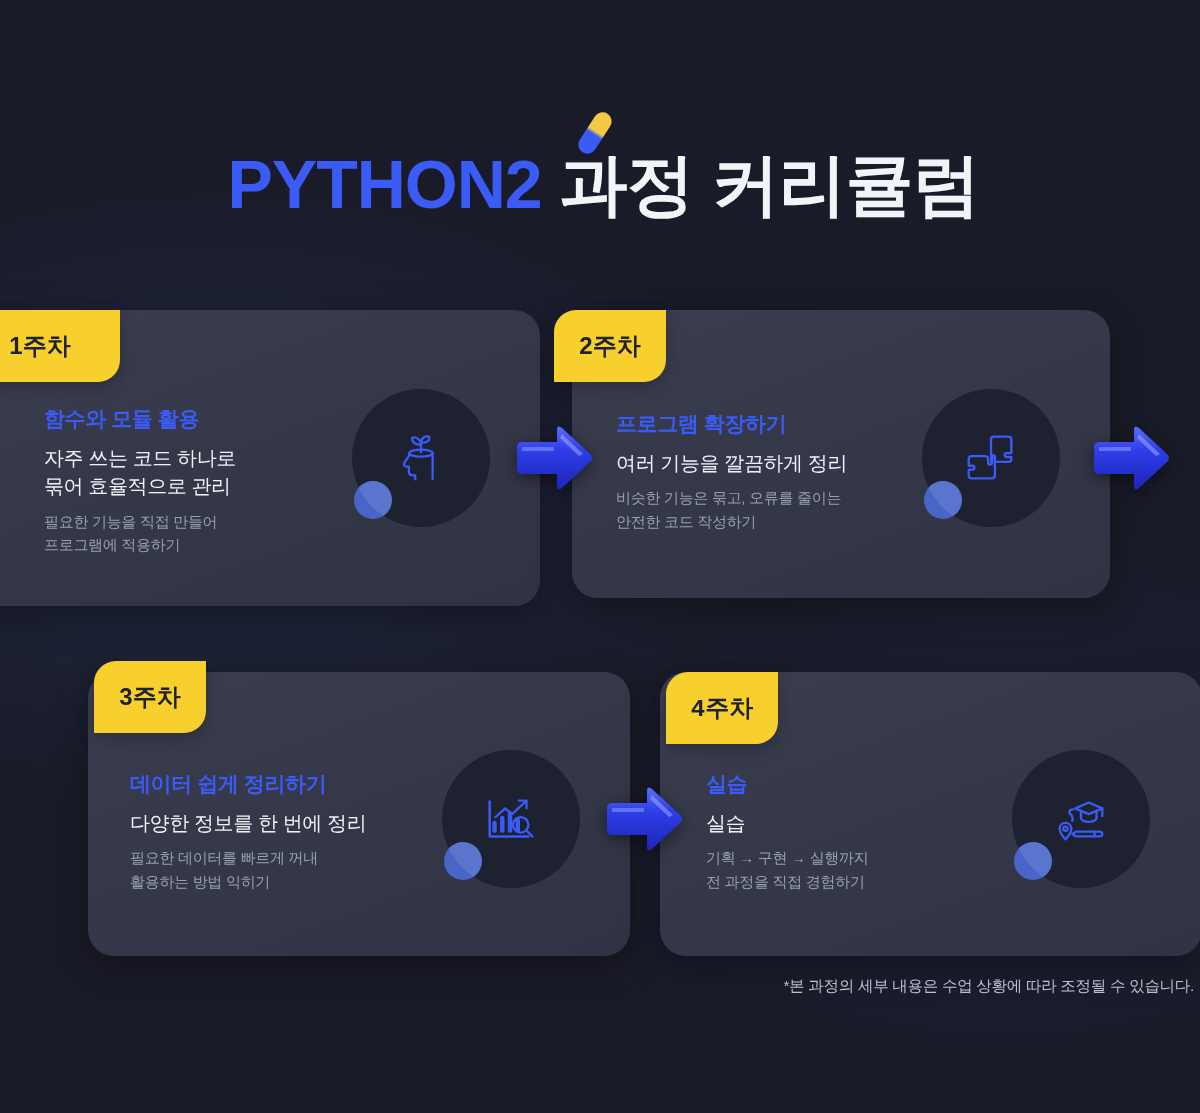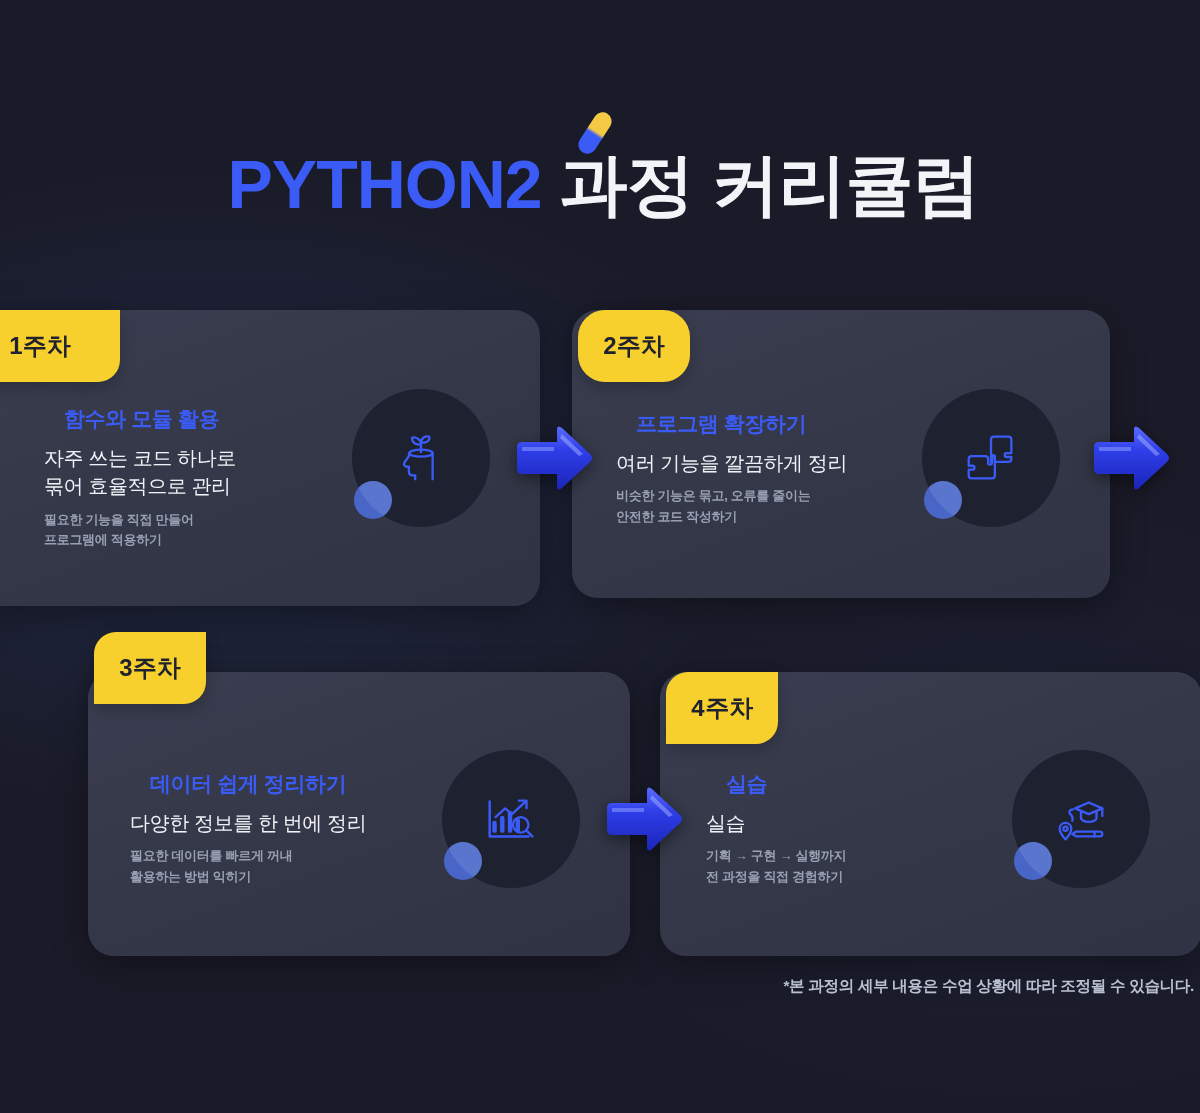--- a/index.html
+++ b/index.html
@@ -71,28 +71,28 @@
     display:flex; align-items:center; justify-content:center;
     color:#20222e; font-size:24px; font-weight:bold;
     z-index:4;
     box-shadow:0 6px 16px rgba(0,0,0,0.22);
   }
 
   
   .card-text { position:absolute; z-index:3; }
   .c-head {
     color:#3B5BF6; font-size:21px; font-weight:bold;
-    letter-spacing:-0.4px; margin-bottom:11px; white-space:nowrap;margin-left:20px;
+    letter-spacing:-0.4px; margin-bottom:11px; white-space:nowrap;
   }
   .c-sub {
     color:#f0f2f7; font-size:20px; font-weight:normal;
     line-height:1.42; letter-spacing:-0.4px; margin-bottom:9px;
   }
   .c-desc {
-    color:#98a0b3; font-size:13px; font-weight:bold;
+    color:#98a0b3; font-size:15px; font-weight:normal;
     line-height:1.55; letter-spacing:-0.3px;
   }
 
   
   .icon-wrap { position:absolute; z-index:3; width:138px; height:138px; }
   .icon-circle {
     position:absolute; left:0; top:0; width:138px; height:138px;
     border-radius:50%;
     background:#1e2130;
     display:flex; align-items:center; justify-content:center;
@@ -108,21 +108,20 @@
   
   .arrow { position:absolute; z-index:6; width:82px; height:70px; }
   .arrow svg { width:100%; height:100%; display:block;
                filter:drop-shadow(0 4px 8px rgba(0,0,0,0.45)); }
 
   
   #footnote {
     position:absolute; right:6px; top:976px;
     color:#b9c0cf; font-size:15.5px; letter-spacing:-0.3px;
     white-space:nowrap;
-    font-weight:bold;
   }
 </style>
 </head>
 <body>
 
 <div id="canvas">
 
   <div id="title-accent">
     <div class="bar"></div>
   </div>
@@ -172,21 +171,21 @@
         </linearGradient>
       </defs>
       <path d="M4 24 Q4 19 9 19 L44 19 L44 7 Q44 1 49 5 L77 31 Q81 35 77 39 L49 65 Q44 69 44 63 L44 51 L9 51 Q4 51 4 46 Z" fill="url(#ag1)"></path>
       <path d="M9 24 L41 24 L41 28 L9 28 Z" fill="#8D9BFF" opacity="0.55"></path>
       <path d="M49 11 L70 31 L66 33 L47 15 Z" fill="#A6B2FF" opacity="0.5"></path>
     </svg>
   </div>
 
   <div class="card" style="left:572px; top:310px; width:538px; height:288px;">
   </div>
-  <div class="badge" style="left:578px; top:310px; width:112px;border-radius:27px;">
+  <div class="badge" style="left:554px; top:310px; width:112px;">
     <span>2주차</span>
   </div>
   <div class="card-text" style="left:616px; top:410px; width:330px;">
     <div class="c-head">프로그램 확장하기</div>
     <div class="c-sub">
       <div>여러 기능을 깔끔하게 정리</div>
     </div>
     <div class="c-desc">
       <div>비슷한 기능은 묶고, 오류를 줄이는</div>
       <div>안전한 코드 작성하기</div>
@@ -216,21 +215,21 @@
         </linearGradient>
       </defs>
       <path d="M4 24 Q4 19 9 19 L44 19 L44 7 Q44 1 49 5 L77 31 Q81 35 77 39 L49 65 Q44 69 44 63 L44 51 L9 51 Q4 51 4 46 Z" fill="url(#ag2)"></path>
       <path d="M9 24 L41 24 L41 28 L9 28 Z" fill="#8D9BFF" opacity="0.55"></path>
       <path d="M49 11 L70 31 L66 33 L47 15 Z" fill="#A6B2FF" opacity="0.5"></path>
     </svg>
   </div>
 
   <div class="card" style="left:88px; top:672px; width:542px; height:284px;">
   </div>
-  <div class="badge" style="left:94px; top:632px; width:112px;text-align:center;">
+  <div class="badge" style="left:94px; top:661px; width:112px;text-align:center;">
     <span>3주차</span>
   </div>
   <div class="card-text" style="left:130px; top:770px; width:330px;">
     <div class="c-head">데이터 쉽게 정리하기</div>
     <div class="c-sub">
       <div>다양한 정보를 한 번에 정리</div>
     </div>
     <div class="c-desc">
       <div>필요한 데이터를 빠르게 꺼내</div>
       <div>활용하는 방법 익히기</div>

